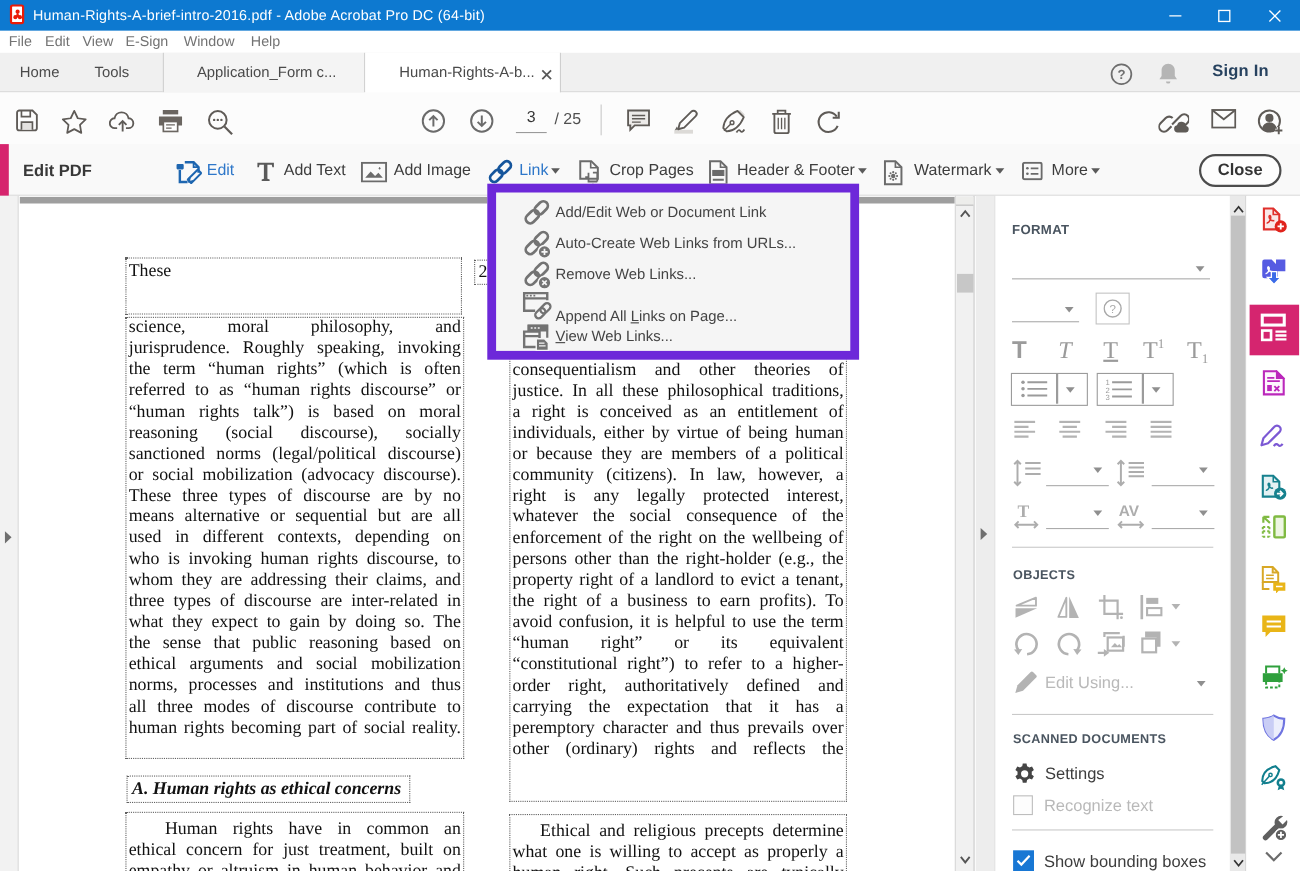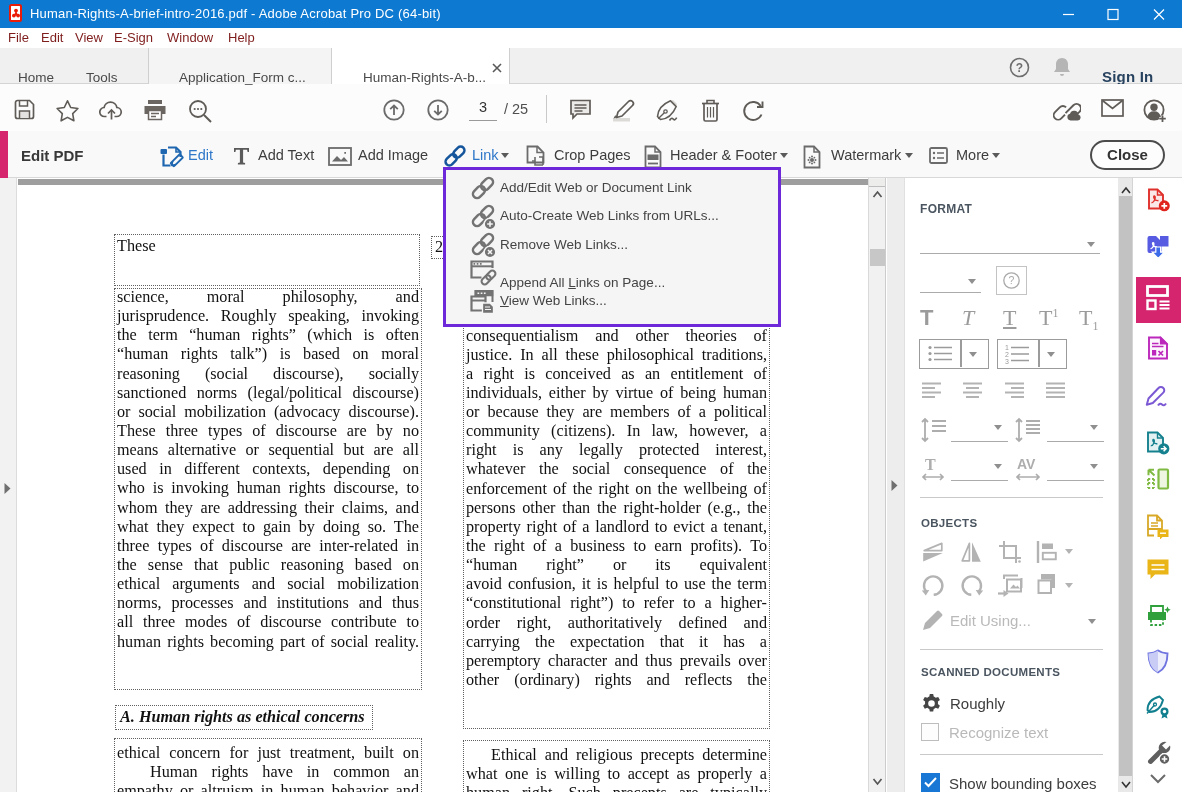--- a/index.html
+++ b/index.html
@@ -7,25 +7,25 @@
 body { position:relative; font-family:"Liberation Sans",sans-serif; overflow:hidden; background:#fff; }
 .abs { position:absolute; }
 svg { display:block; }
 
 #titlebar { left:0; top:0; width:1182px; height:28px; background:#0d79d0; color:#fff; }
 #titlebar .title { position:absolute; left:30px; top:6px; font-size:13px; letter-spacing:0.2px; }
 #appicon { position:absolute; left:9px; top:4px; width:13px; height:18px; background:#fff; border:2px solid #ea1b07; border-radius:2.5px; }
 #appicon svg { position:absolute; left:0.5px; top:1.5px; }
 .wbtn { position:absolute; top:0; width:46px; height:28px; }
 
-#menubar { left:0; top:28px; width:1182px; height:20px; background:#fff; font-size:13px; color:#7f1d1d; }
+#menubar { left:0; top:28px; width:1182px; height:20px; background:#fff; font-size:13px; color:#737373; }
 #menubar span { position:absolute; top:2px; }
 
 #tabbar { left:0; top:48px; width:1182px; height:36px; background:#f0f0f0; border-bottom:1px solid #d4d4d4; font-size:13.5px; color:#4a4a4a; }
-#tabbar .lbl { position:absolute; top:10px;margin-top:12px; }
+#tabbar .lbl { position:absolute; top:10px; }
 .tab1 { position:absolute; left:148px; top:0; width:184px; height:36px; background:#f4f4f4; border-left:1px solid #cfcfcf; border-right:1px solid #cfcfcf; }
 .tab2 { position:absolute; left:332px; top:0; width:178px; height:37px; background:#fff; border-right:1px solid #cfcfcf; }
 
 #toolbar { left:0; top:84px; width:1182px; height:47px; background:#fcfcfc; }
 .tico { position:absolute; top:15px; }
 
 #editbar { left:0; top:131px; width:1182px; height:47px; background:#f9f9f9; border-bottom:1px solid #d8d8d8; }
 #editbar .mag { position:absolute; left:0; top:0; width:8px; height:47px; background:#d6246d; }
 .ebtxt { position:absolute; top:16px; font-size:14.5px; color:#3d3d3d; }
 .ebblue { color:#2e77c9; }
@@ -36,21 +36,21 @@
 #docarea { left:18px; top:178px; width:850px; height:614px; background:#fff; }
 #graybar { left:18px; top:179px; width:850px; height:6px; background:#9e9e9e; }
 #vscroll { left:868px; top:178px; width:18px; height:614px; background:#f1f1f1; border-left:1px solid #d9d9d9; border-right:1px solid #cccccc; }
 #paneldiv { left:887px; top:178px; width:18px; height:614px; background:#ededed; border-right:1px solid #e0e0e0; }
 
 .doc { font-family:"Liberation Serif",serif; font-size:16.2px; color:#111; }
 .dashed { border:1px dotted #606060; }
 .jline { text-align:justify; text-align-last:justify; height:19.15px; overflow:visible; white-space:nowrap; }
 .jline.last { text-align-last:left; }
 
-#linkmenu { left:443px; top:167px; width:338px; height:160px; background:#f5f5f5; border:3px solid #6d28d9; }
+#linkmenu { left:443px; top:167px; width:338px; height:160px; background:#f5f5f5; border:8px solid #6d28d9; }
 .mitem { position:absolute; left:54px; font-size:13.5px; color:#444; }
 
 #fpanel { left:905px; top:178px; width:213px; height:614px; background:#fff;text-decoration:underline; }
 #pscroll { left:1118px; top:178px; width:15px; height:614px; background:#e9e9e9; border-right:1px solid #d4d4d4; }
 #pscroll .thumb { position:absolute; left:1px; top:18px; width:13px; height:580px; background:#c2c2c2; }
 #iconstrip { left:1133px; top:178px; width:49px; height:614px; background:#fff; }
 .phead { position:absolute; font-size:11.5px; font-weight:bold; color:#4a5560; letter-spacing:0.3px; }
 .dd-ul { position:absolute; border-bottom:1px solid #ababab; }
 .gcaret { position:absolute; width:0; height:0; border-left:4px solid transparent; border-right:4px solid transparent; border-top:5px solid #8f8f8f; }
 </style>
@@ -296,64 +296,65 @@
   <div class="abs doc" style="left:99px;top:58.5px">These</div>
 
   <div class="abs dashed" style="left:413px;top:58px;width:16px;height:23px"></div>
   <div class="abs doc" style="left:417px;top:60px">2</div>
 
   <div class="abs dashed" style="left:96px;top:110px;width:308px;height:402px"></div>
   <div class="abs doc" id="lcol1" style="left:99px;top:110px;width:302px;line-height:19.23px">
     <div class="jline">science, moral philosophy, and</div>
     <div class="jline">jurisprudence. Roughly speaking, invoking</div>
     <div class="jline">the term “human rights” (which is often</div>
+    <div class="jline">referred to as “human rights discourse” or</div>
     <div class="jline">“human rights talk”) is based on moral</div>
     <div class="jline">reasoning (social discourse), socially</div>
     <div class="jline">sanctioned norms (legal/political discourse)</div>
     <div class="jline">or social mobilization (advocacy discourse).</div>
     <div class="jline">These three types of discourse are by no</div>
     <div class="jline">means alternative or sequential but are all</div>
     <div class="jline">used in different contexts, depending on</div>
     <div class="jline">who is invoking human rights discourse, to</div>
     <div class="jline">whom they are addressing their claims, and</div>
+    <div class="jline">three types of discourse are inter-related in</div>
     <div class="jline">what they expect to gain by doing so. The</div>
-    <div class="jline">three types of discourse are inter-related in</div>
     <div class="jline">the sense that public reasoning based on</div>
     <div class="jline">ethical arguments and social mobilization</div>
     <div class="jline">norms, processes and institutions and thus</div>
     <div class="jline">all three modes of discourse contribute to</div>
     <div class="jline">human rights becoming part of social reality.</div>
   </div>
 
   <div class="abs dashed" style="left:97px;top:527px;width:258px;height:25px"></div>
   <div class="abs doc" style="left:102px;top:529.5px;font-weight:bold;font-style:italic">A. Human rights as ethical concerns</div>
 
   <div class="abs dashed" style="left:96px;top:560px;width:308px;height:62px"></div>
   <div class="abs doc" style="left:99px;top:566px;width:302px;line-height:19.2px">
+    <div class="jline" style="text-indent:33px">Human rights have in common an</div>
     <div class="jline">ethical concern for just treatment, built on</div>
-    <div class="jline" style="text-indent:33px">Human rights have in common an</div>
     <div class="jline">empathy or altruism in human behavior and</div>
   </div>
 
   <div class="abs dashed" style="left:445px;top:55px;width:307px;height:496px"></div>
   <div class="abs doc" id="rcol1" style="left:448px;top:148.5px;width:301px;line-height:18.86px">
     <div class="jline">consequentialism and other theories of</div>
     <div class="jline">justice. In all these philosophical traditions,</div>
     <div class="jline">a right is conceived as an entitlement of</div>
     <div class="jline">individuals, either by virtue of being human</div>
     <div class="jline">or because they are members of a political</div>
     <div class="jline">community (citizens). In law, however, a</div>
     <div class="jline">right is any legally protected interest,</div>
     <div class="jline">whatever the social consequence of the</div>
     <div class="jline">enforcement of the right on the wellbeing of</div>
     <div class="jline">persons other than the right-holder (e.g., the</div>
     <div class="jline">property right of a landlord to evict a tenant,</div>
     <div class="jline">the right of a business to earn profits). To</div>
+    <div class="jline">avoid confusion, it is helpful to use the term</div>
     <div class="jline">“human right” or its equivalent</div>
-    <div class="jline">avoid confusion, it is helpful to use the term</div>
     <div class="jline">“constitutional right”) to refer to a higher-</div>
     <div class="jline">order right, authoritatively defined and</div>
     <div class="jline">carrying the expectation that it has a</div>
     <div class="jline">peremptory character and thus prevails over</div>
     <div class="jline">other (ordinary) rights and reflects the</div>
   </div>
 
   <div class="abs dashed" style="left:445px;top:562px;width:307px;height:60px"></div>
   <div class="abs doc" style="left:448px;top:567.5px;width:301px;line-height:19.1px">
     <div class="jline" style="text-indent:25px">Ethical and religious precepts determine</div>
@@ -543,21 +544,21 @@
     <path d="M2 22 l2-7 12-12 a1.5 1.5 0 012.1 0 l2.9 2.9 a1.5 1.5 0 010 2.1 l-12 12 z"></path>
   </svg>
   <span class="abs" style="left:45px;top:434px;font-size:15px;color:#b9b9b9">Edit Using...</span>
   <span class="gcaret" style="left:183px;top:441px"></span>
   <div class="abs" style="left:15px;top:471px;width:183px;height:1px;background:#c9c9c9"></div>
   <span class="phead" style="left:16px;top:488px">SCANNED DOCUMENTS</span>
 
   <svg class="abs" style="left:16px;top:515px" width="21" height="21" viewBox="0 0 21 21" fill="#454545">
     <path d="M8.8 1 h3.4 l.5 2.6 a7 7 0 012 1.2 l2.5-.9 1.7 3 -2 1.7 a7 7 0 010 2.4 l2 1.7 -1.7 3 -2.5-.9 a7 7 0 01-2 1.2 l-.5 2.6 h-3.4 l-.5-2.6 a7 7 0 01-2-1.2 l-2.5.9 -1.7-3 2-1.7 a7 7 0 010-2.4 l-2-1.7 1.7-3 2.5.9 a7 7 0 012-1.2 z M10.5 7.2 a3.3 3.3 0 100 6.6 a3.3 3.3 0 000-6.6 z" fill-rule="evenodd"></path>
   </svg>
-  <span class="abs" style="left:45px;top:517px;font-size:15px;color:#3d3d3d">Roughly</span>
+  <span class="abs" style="left:45px;top:517px;font-size:15px;color:#3d3d3d">Settings</span>
 
   <div class="abs" style="left:16px;top:545px;width:18px;height:18px;border:1.5px solid #bdbdbd;background:#fdfdfd"></div>
   <span class="abs" style="left:44px;top:546px;font-size:15px;color:#b9b9b9">Recognize text</span>
   <div class="abs" style="left:15px;top:576px;width:183px;height:1px;background:#c9c9c9"></div>
 
   <div class="abs" style="left:16px;top:595px;width:19px;height:19px;background:#1877d4"></div>
   <svg class="abs" style="left:19px;top:599px" width="13" height="11" viewBox="0 0 13 11">
       <path d="M1 5.5 l3.5 3.5 L12 1" fill="none" stroke="#fff" stroke-width="2"></path>
     </svg>
   <span class="abs" style="left:44px;top:597px;font-size:15px;color:#3d3d3d">Show bounding boxes</span>

